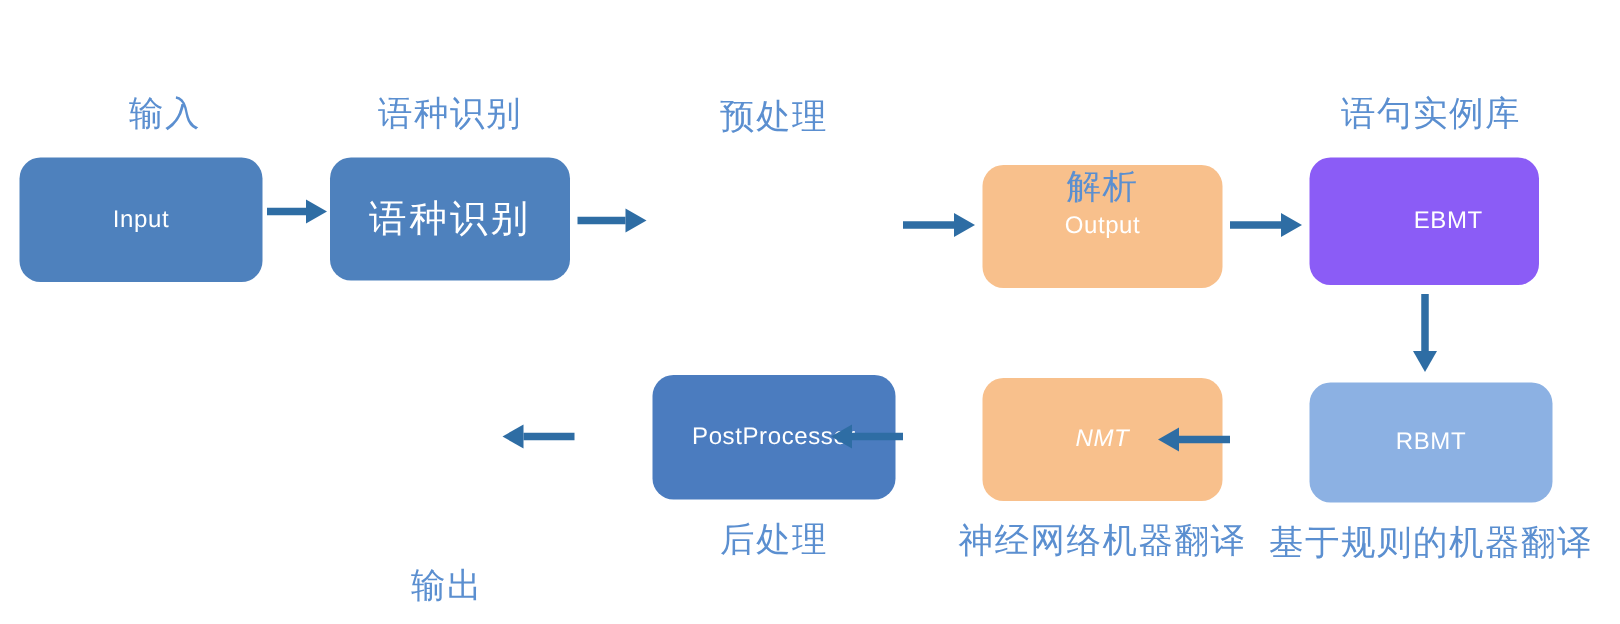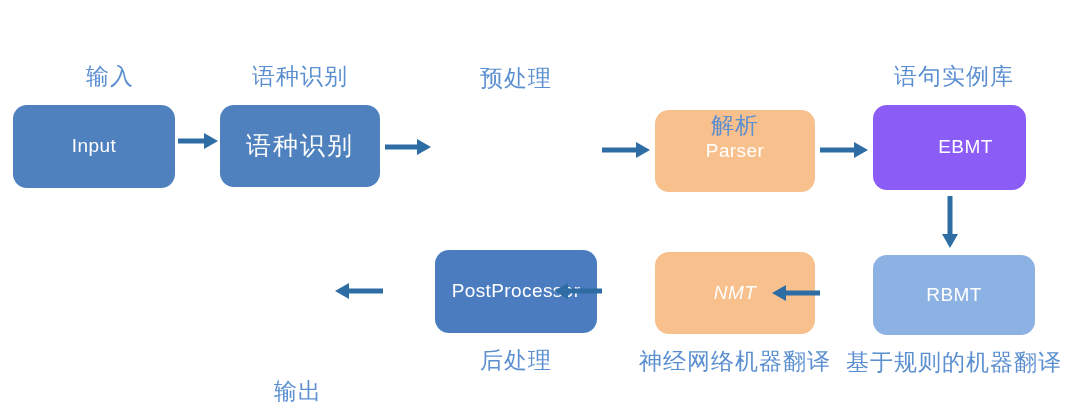--- a/index.html
+++ b/index.html
@@ -20,21 +20,21 @@
   }
 
   
   .node {
     position: absolute;
     border-radius: 14px;
     display: flex;
     align-items: center;
     justify-content: center;
     color: #ffffff;
-    font-size: 19px;
+    font-size: 16px;
     font-weight: 400;
     letter-spacing: 0.4px;
     box-sizing: border-box;
     text-align: center;
     line-height: 1.1;
   }
   .node.cjk {
     font-family: "DejaVu Sans", "Liberation Sans", sans-serif;
     font-size: 25px;
     letter-spacing: 2px;
@@ -63,21 +63,21 @@
 </style>
 </head>
 <body>
 
 <div id="canvas">
     <div class="node" style="left: 13px; top: 105px; width: 162px; height: 83px; background: rgb(78, 129, 189);">Input</div>
     <div class="caption" style="left: 110px; transform: translateX(-50%); top: 65px;">输入</div>
     <div class="node cjk" style="left: 220px; top: 105px; width: 160px; height: 82px; background: rgb(78, 129, 189);">语种识别</div>
     <div class="caption" style="left: 300px; transform: translateX(-50%); top: 65px;">语种识别</div>
     <div class="caption" style="left: 516px; transform: translateX(-50%); top: 67px;">预处理</div>
-    <div class="node" style="left: 655px; top: 110px; width: 160px; height: 82px; background: rgb(248, 192, 140);">Parser</div>
+    <div class="node" style="left: 655px; top: 110px; width: 160px; height: 82px; background: rgb(248, 192, 140);">Output</div>
     <div class="caption" style="left: 735px; transform: translateX(-50%); top: 86px; margin-top: 28px;">解析</div>
     <div class="node" style="left: 873px; top: 105px; width: 153px; height: 85px; background: #8b5cf6; padding-left: 32px;">EBMT</div>
     <div class="caption" style="left: 954px; transform: translateX(-50%); top: 65px;">语句实例库</div>
     <div class="caption" style="left: 298px; transform: translateX(-50%); top: 349px; margin-top: 31px;">输出</div>
     <div class="node" style="left: 435px; top: 250px; width: 162px; height: 83px; background: rgb(75, 124, 191);">PostProcessor</div>
     <div class="caption" style="left: 516px; transform: translateX(-50%); top: 349px;">后处理</div>
     <div class="node" style="left: 655px; top: 252px; width: 160px; height: 82px; background: rgb(248, 192, 140); font-style: italic;">NMT</div>
     <div class="caption" style="left: 735px; transform: translateX(-50%); top: 350px;">神经网络机器翻译</div>
     <div class="node" style="left: 873px; top: 255px; width: 162px; height: 80px; background: rgb(140, 177, 227);">RBMT</div>
     <div class="caption" style="left: 954px; transform: translateX(-50%); top: 351px;">基于规则的机器翻译</div>

